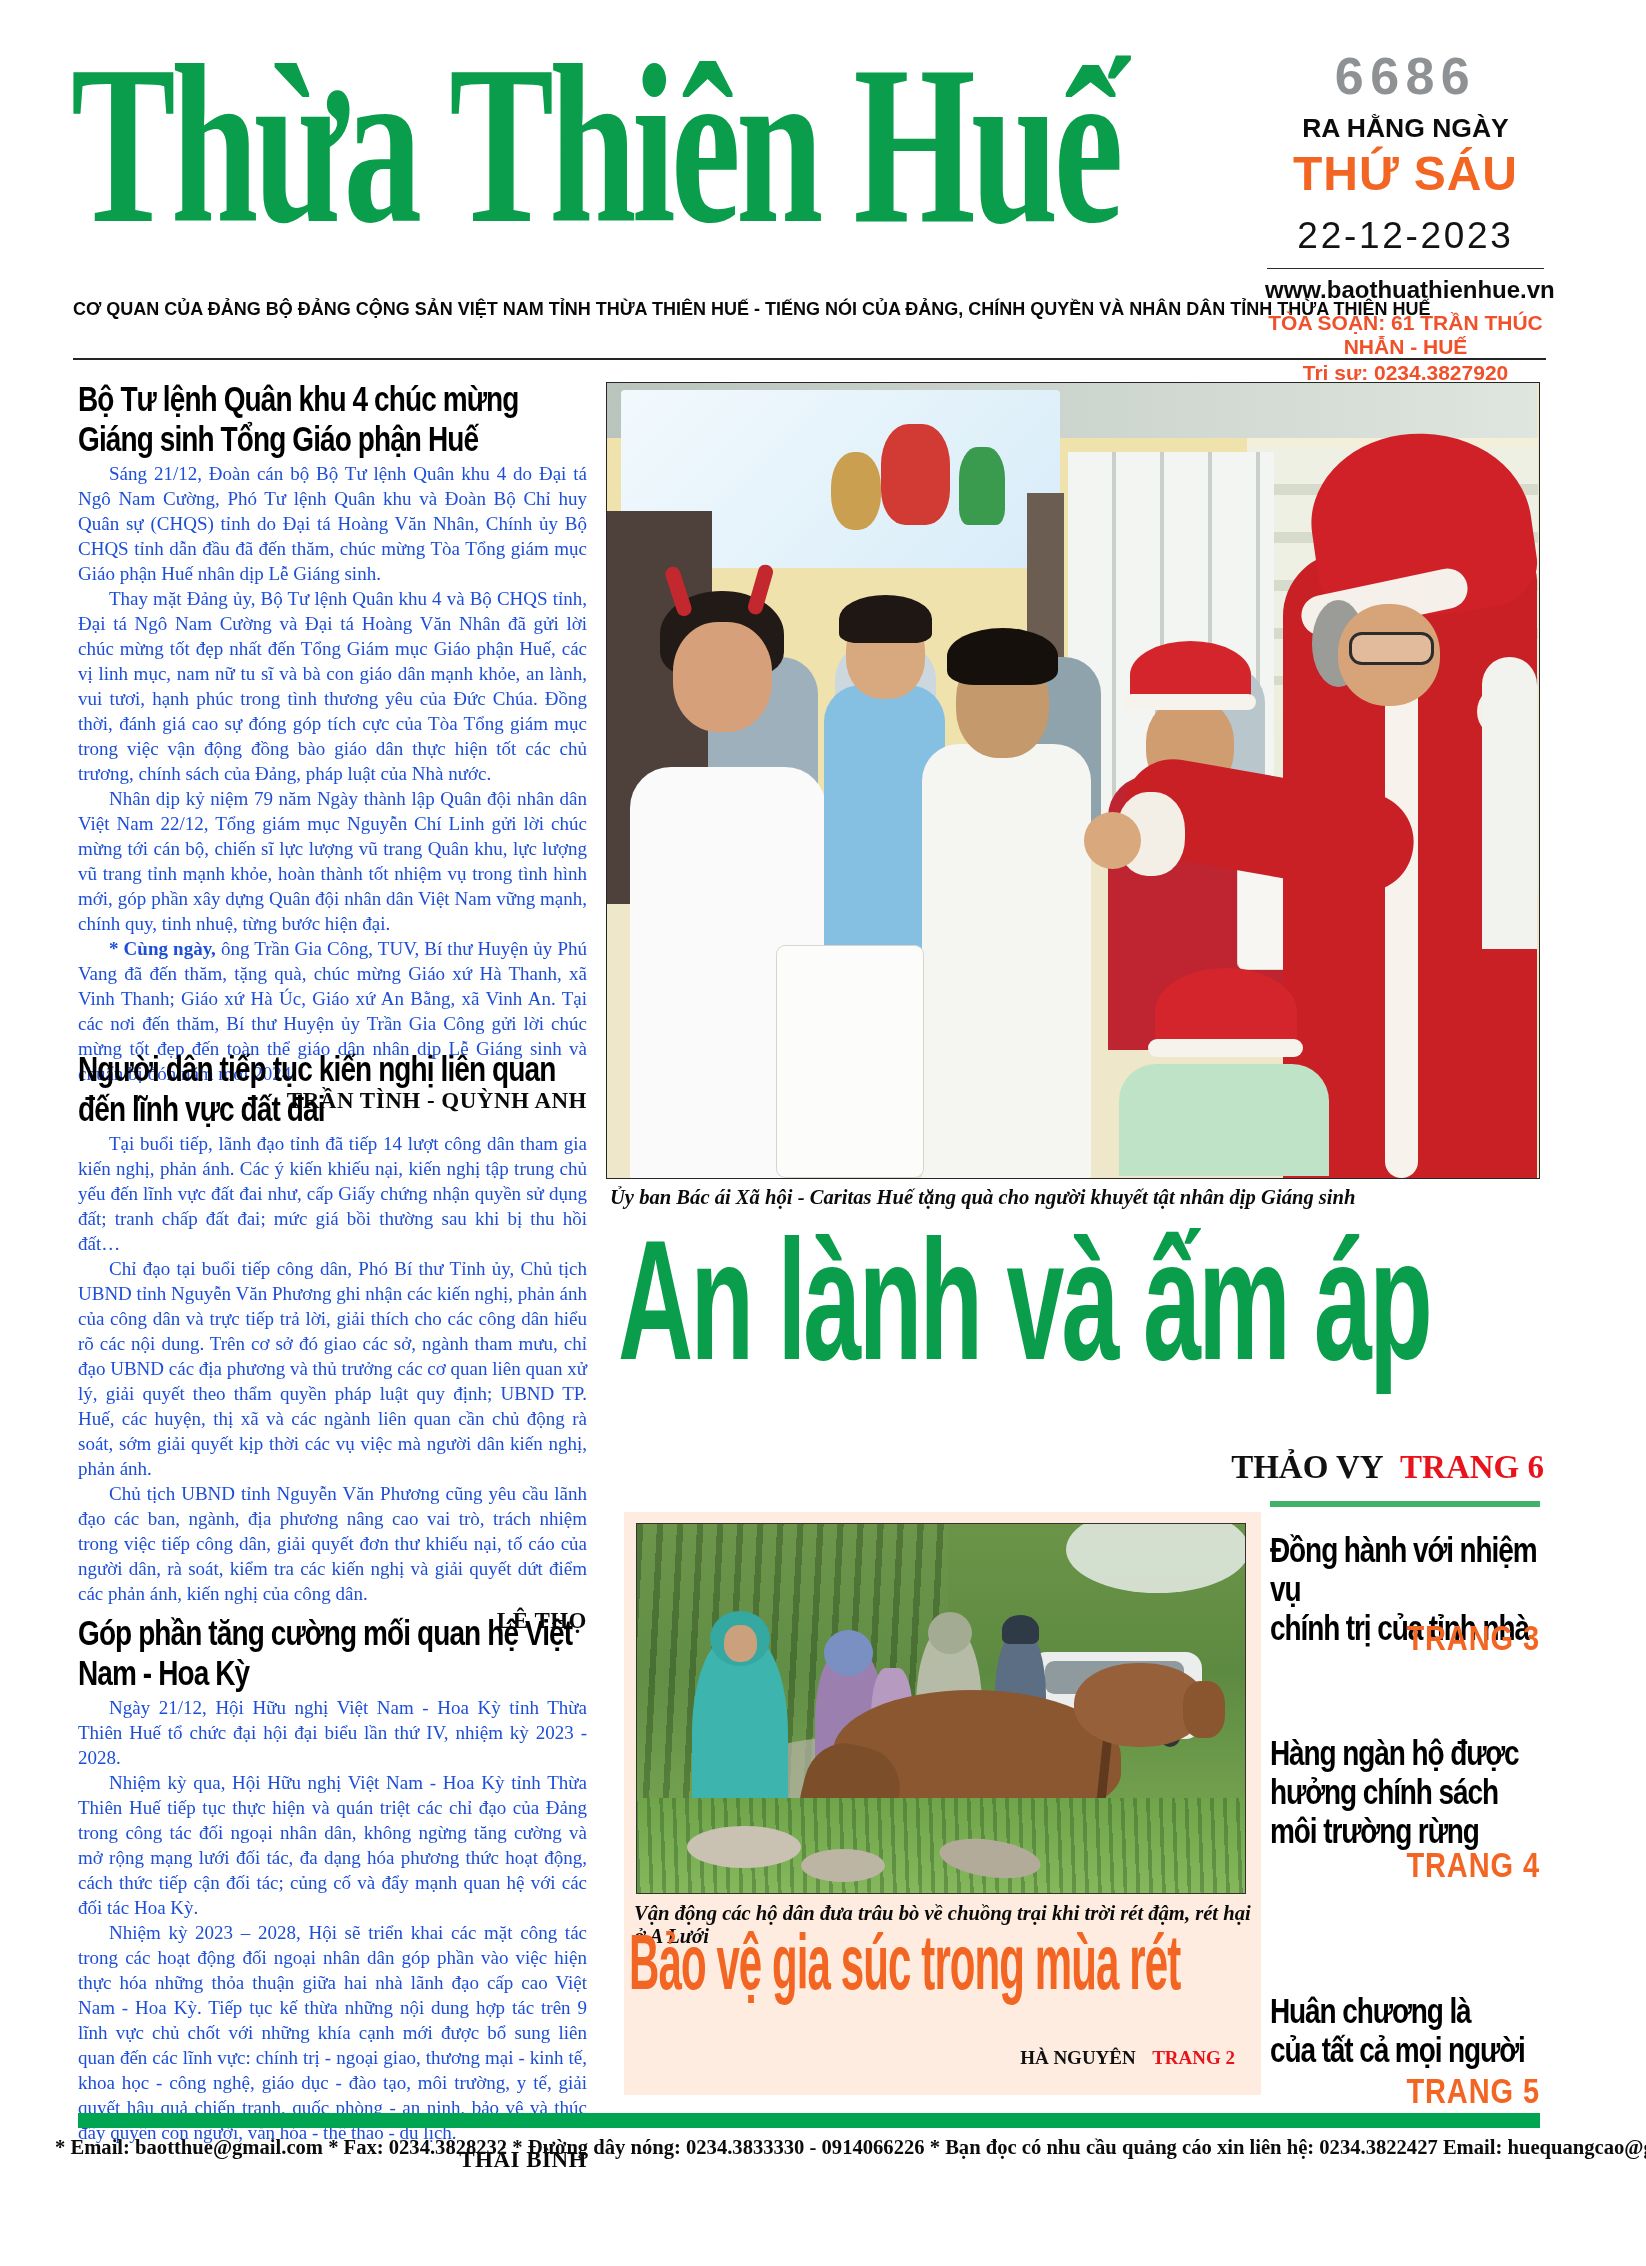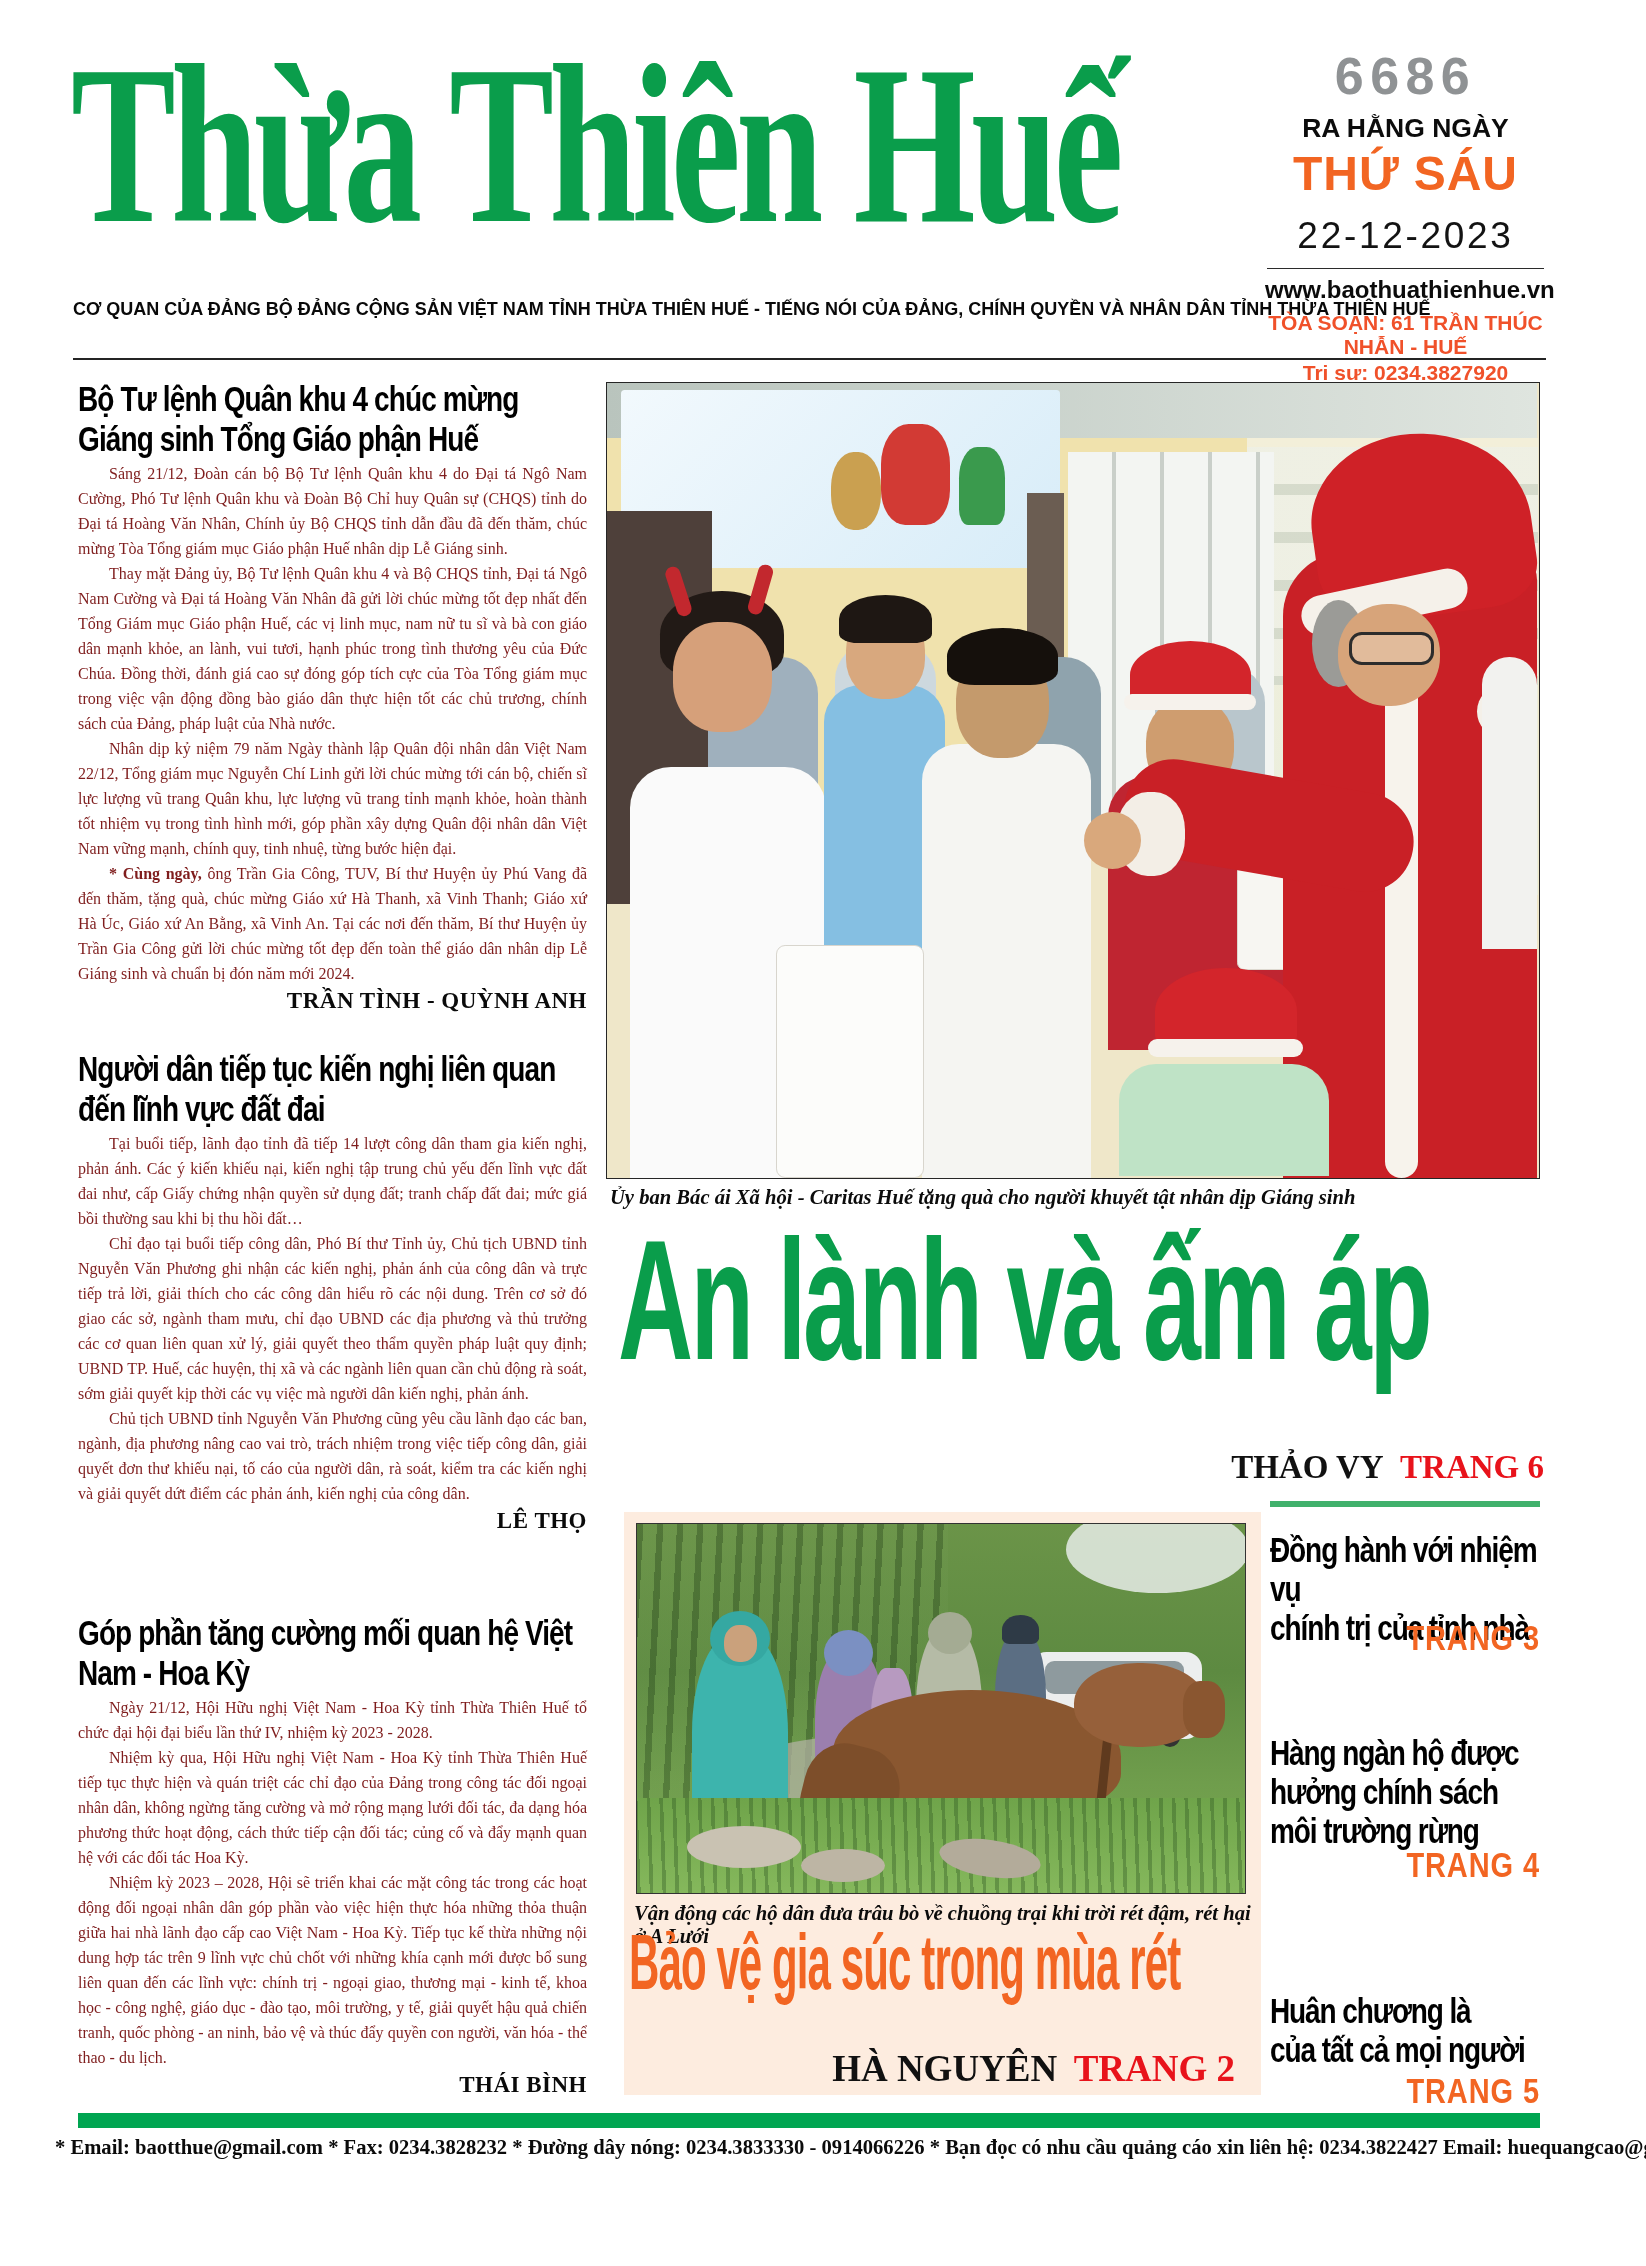--- a/index.html
+++ b/index.html
@@ -29,22 +29,22 @@
   .info-address{font-family:"Liberation Sans",sans-serif;font-weight:bold;font-size:21px;color:#f0512a;margin-top:7.3px;line-height:1.15;}
   .info-phone{font-family:"Liberation Sans",sans-serif;font-weight:bold;font-size:21px;color:#f0512a;line-height:1.2;}
   .header-rule{left:73px;top:358px;width:1473px;height:1.8px;background:#242424;}
 
   
   .left-col-article{left:78px;width:509px;}
   .news-title{font-family:"Liberation Sans",sans-serif;font-weight:bold;font-size:28px;
     line-height:31px;letter-spacing:-0.9px;color:#000;
     transform:scaleY(1.28);transform-origin:left top;}
   .title-spacer{height:20px;}
-  .body-p{font-family:"Liberation Serif",serif;font-size:16px;line-height:25px;
-    text-align:justify;text-indent:31px;margin:0;color:#7f1d1d;}
+  .body-p{font-family:"Liberation Serif",serif;font-size:19px;line-height:25px;
+    text-align:justify;text-indent:31px;margin:0;color:#1d4ed8;}
   .byline{font-family:"Liberation Serif",serif;font-weight:bold;font-size:23px;
     text-align:right;margin-top:1.8px;letter-spacing:0.5px;color:#0a0a0a;}
 
   
   .main-photo{left:606px;top:382px;width:934px;height:797px;border:1.8px solid #262626;
     box-sizing:border-box;overflow:hidden;background:#efe7c9;}
   .caption{font-family:"Liberation Serif",serif;font-weight:bold;font-style:italic;
     font-size:20.6px;color:#0b0b0b;}
   .main-caption{left:610px;top:1186px;width:932px;}
   .main-headline{left:618px;top:1215px;width:927px;
@@ -68,21 +68,21 @@
   
   .livestock-block{left:624px;top:1512px;width:637px;height:583px;background:#fdecdf;}
   .photo2{left:636px;top:1523px;width:610px;height:371px;border:1.8px solid #333;
     box-sizing:border-box;overflow:hidden;background:#6b9448;}
   .livestock-caption{left:634px;top:1902px;width:621px;}
   .livestock-headline{left:629px;top:1924px;width:630px;
     font-family:"Liberation Sans",sans-serif;font-weight:bold;font-size:42px;
     letter-spacing:-0.9px;color:#f26522;white-space:nowrap;line-height:1;
     transform:scaleY(1.85);transform-origin:left top;}
   .livestock-ref-line{top:2047px;left:731px;width:504px;text-align:right;
-    font-family:"Liberation Serif",serif;font-weight:bold;font-size:37px;white-space:nowrap;}
+    font-family:"Liberation Serif",serif;font-weight:bold;font-size:19px;white-space:nowrap;}
 
   
   .footer-bar{left:78px;top:2113px;width:1462px;height:14.6px;background:#00a551;}
   .footer-text{left:55px;top:2136px;width:1508px;text-align:center;
     font-family:"Liberation Serif",serif;font-weight:bold;font-size:20.6px;white-space:nowrap;color:#0b0b0b;}
 
   
   .blob{position:absolute;}
 </style>
 </head>

